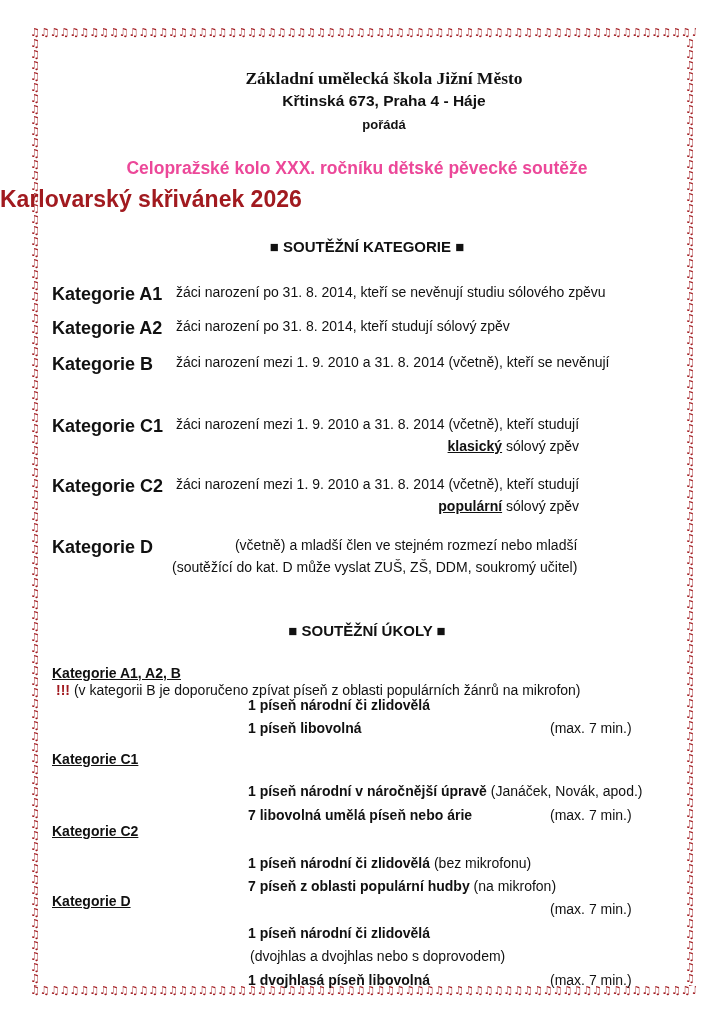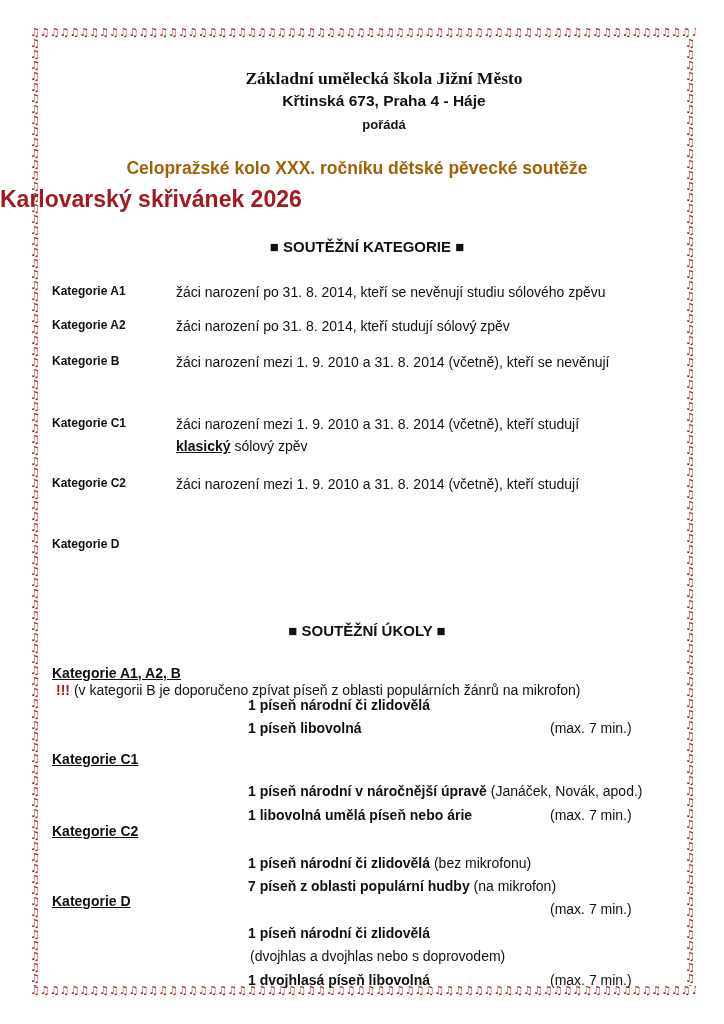--- a/index.html
+++ b/index.html
@@ -19,39 +19,39 @@
   .red { color:#a11a1f; }
 
   #school { top:68px; font-size:17.5px; left:0; width:768px; }
   #address { top:92px; font-size:15.5px; left:0; width:768px; }
   #organizes { top:117px; font-size:13px; left:0; width:768px; }
   #comp-round { top:158px; font-size:17.5px; left:0; width:714px; }
   #comp-name { top:186px; font-size:23px; left:0; width:724px; }
   #sec1 { top:238px; font-size:15px; left:0; width:734px; }
   #sec2 { top:622px; font-size:15px; left:0; width:734px; }
 
-  .cat-label { left:52px; font-size:12px; font-weight:bold; }
-  .cat-desc { font-size:14px; line-height:22px; white-space:normal; }
+  .cat-label { left:52px; font-size:18px; font-weight:bold; }
+  .cat-desc { font-size:14px; line-height:22px; white-space:normal;text-align:right; }
 
   .task-label { left:52px; font-size:14px; font-weight:bold; }
   .task-line { font-size:14px;margin-top:32px; }
   .note { font-size:14px; }
 </style>
 </head>
 <body>
 
 <div class="border top" id="b-top" style="color: rgb(161, 26, 31);">♫♫♫♫♫♫♫♫♫♫♫♫♫♫♫♫♫♫♫♫♫♫♫♫♫♫♫♫♫♫♫♫♫♫♫♫♫♫♫♫♫♫♫♫♫♫♫♫♫♫♫♫♫♫♫♫♫♫♫♫♫♫♫♫♫♫♫♫♫♫</div>
 <div class="border bottom" id="b-bottom" style="color: rgb(161, 26, 31);">♫♫♫♫♫♫♫♫♫♫♫♫♫♫♫♫♫♫♫♫♫♫♫♫♫♫♫♫♫♫♫♫♫♫♫♫♫♫♫♫♫♫♫♫♫♫♫♫♫♫♫♫♫♫♫♫♫♫♫♫♫♫♫♫♫♫♫♫♫♫</div>
 <div class="border left" id="b-left" style="color: rgb(161, 26, 31);">♫♫♫♫♫♫♫♫♫♫♫♫♫♫♫♫♫♫♫♫♫♫♫♫♫♫♫♫♫♫♫♫♫♫♫♫♫♫♫♫♫♫♫♫♫♫♫♫♫♫♫♫♫♫♫♫♫♫♫♫♫♫♫♫♫♫♫♫♫♫♫♫♫♫♫♫♫♫♫♫♫♫♫♫♫♫♫♫♫♫</div>
 <div class="border right" id="b-right" style="color: rgb(161, 26, 31);">♫♫♫♫♫♫♫♫♫♫♫♫♫♫♫♫♫♫♫♫♫♫♫♫♫♫♫♫♫♫♫♫♫♫♫♫♫♫♫♫♫♫♫♫♫♫♫♫♫♫♫♫♫♫♫♫♫♫♫♫♫♫♫♫♫♫♫♫♫♫♫♫♫♫♫♫♫♫♫♫♫♫♫♫♫♫♫♫♫♫</div>
 
 <div id="school" class="abs serif-bold" style="text-align:center">Základní umělecká škola Jižní Město</div>
 <div id="address" class="abs b" style="text-align:center">Křtinská 673, Praha 4 - Háje</div>
 <div id="organizes" class="abs b" style="text-align:center">pořádá</div>
-<div id="comp-round" class="abs b red" style="text-align: center; color: #a16207;">Celopražské kolo XXX. ročníku dětské pěvecké soutěže</div>
+<div id="comp-round" class="abs b red" style="text-align: center; color: #ec4899;">Celopražské kolo XXX. ročníku dětské pěvecké soutěže</div>
 <div id="comp-name" class="abs b red" style="text-align: left; color: rgb(161, 26, 31);">Karlovarský skřivánek 2026</div>
 
 <div id="sec1" class="abs b" style="text-align:center">■ SOUTĚŽNÍ KATEGORIE ■</div>
 
 <div>
 
   <div class="abs cat-label" style="top:284px">Kategorie  A1</div>
   <div class="abs cat-desc" style="top:281px; left:176px">žáci narození po 31. 8. 2014, kteří se nevěnují studiu sólového zpěvu</div>
 
   <div class="abs cat-label" style="top:318px">Kategorie  A2</div>
@@ -64,40 +64,43 @@
 
   <div class="abs cat-label" style="top:416px">Kategorie  C1</div>
   <div class="abs cat-desc" style="top:413px; left:176px; white-space:nowrap">
     <div>žáci narození mezi 1. 9. 2010 a 31. 8. 2014 (včetně), kteří  studují</div>
     <div><span class="b u">klasický</span><span> sólový zpěv</span></div>
   </div>
 
   <div class="abs cat-label" style="top:476px">Kategorie  C2</div>
   <div class="abs cat-desc" style="top:473px; left:176px; white-space:nowrap">
     <div>žáci narození mezi 1. 9. 2010 a 31. 8. 2014 (včetně), kteří  studují</div>
+    <div><span class="b u">populární</span><span> sólový zpěv</span></div>
   </div>
 
   <div class="abs cat-label" style="top:537px">Kategorie   D</div>
   <div class="abs cat-desc" style="top:534px; left:176px; white-space:nowrap">
+    <div style="margin-left:-4px">(včetně) a mladší člen ve stejném rozmezí nebo mladší</div>
+    <div style="margin-left:-4px">(soutěžící do kat. D může vyslat ZUŠ, ZŠ, DDM, soukromý učitel)</div>
   </div>
 </div>
 
 <div id="sec2" class="abs b" style="text-align:center">■ SOUTĚŽNÍ ÚKOLY ■</div>
 
 <div>
 
   <div class="abs task-label u" style="top:665px">Kategorie  A1,  A2,  B</div>
   <div class="abs task-line b" style="top:665px; left:248px">1 píseň národní či zlidovělá</div>
   <div class="abs task-line b" style="top:688px; left:248px">1 píseň libovolná</div>
   <div class="abs task-line" style="top:688px; left:550px">(max. 7 min.)</div>
   <div class="abs note" style="top:682px; left:56px"><span class="red b" style="color: rgb(161, 26, 31);">!!!</span><span> (v kategorii B je doporučeno zpívat píseň z oblasti populárních žánrů na mikrofon)</span></div>
 
   <div class="abs task-label u" style="top:751px">Kategorie C1</div>
   <div class="abs task-line" style="top:751px; left:248px"><span class="b">1 píseň národní v náročnější úpravě</span><span> (Janáček, Novák, apod.)</span></div>
-  <div class="abs task-line b" style="top:775px; left:248px">1 libovolná umělá píseň nebo árie</div>
+  <div class="abs task-line b" style="top:775px; left:248px">7 libovolná umělá píseň nebo árie</div>
   <div class="abs task-line" style="top:775px; left:550px">(max. 7 min.)</div>
 
   <div class="abs task-label u" style="top:823px">Kategorie C2</div>
   <div class="abs task-line" style="top:823px; left:248px"><span class="b">1 píseň národní či zlidovělá</span><span>  (bez mikrofonu)</span></div>
   <div class="abs task-line" style="top:846px; left:248px"><span class="b">7 píseň z oblasti populární hudby</span><span> (na mikrofon)</span></div>
   <div class="abs task-line" style="top:869px; left:550px">(max. 7 min.)</div>
 
   <div class="abs task-label u" style="top:893px">Kategorie D</div>
   <div class="abs task-line b" style="top:893px; left:248px">1 píseň národní či zlidovělá</div>
   <div class="abs task-line" style="top:916px; left:250px">(dvojhlas a dvojhlas nebo s doprovodem)</div>

